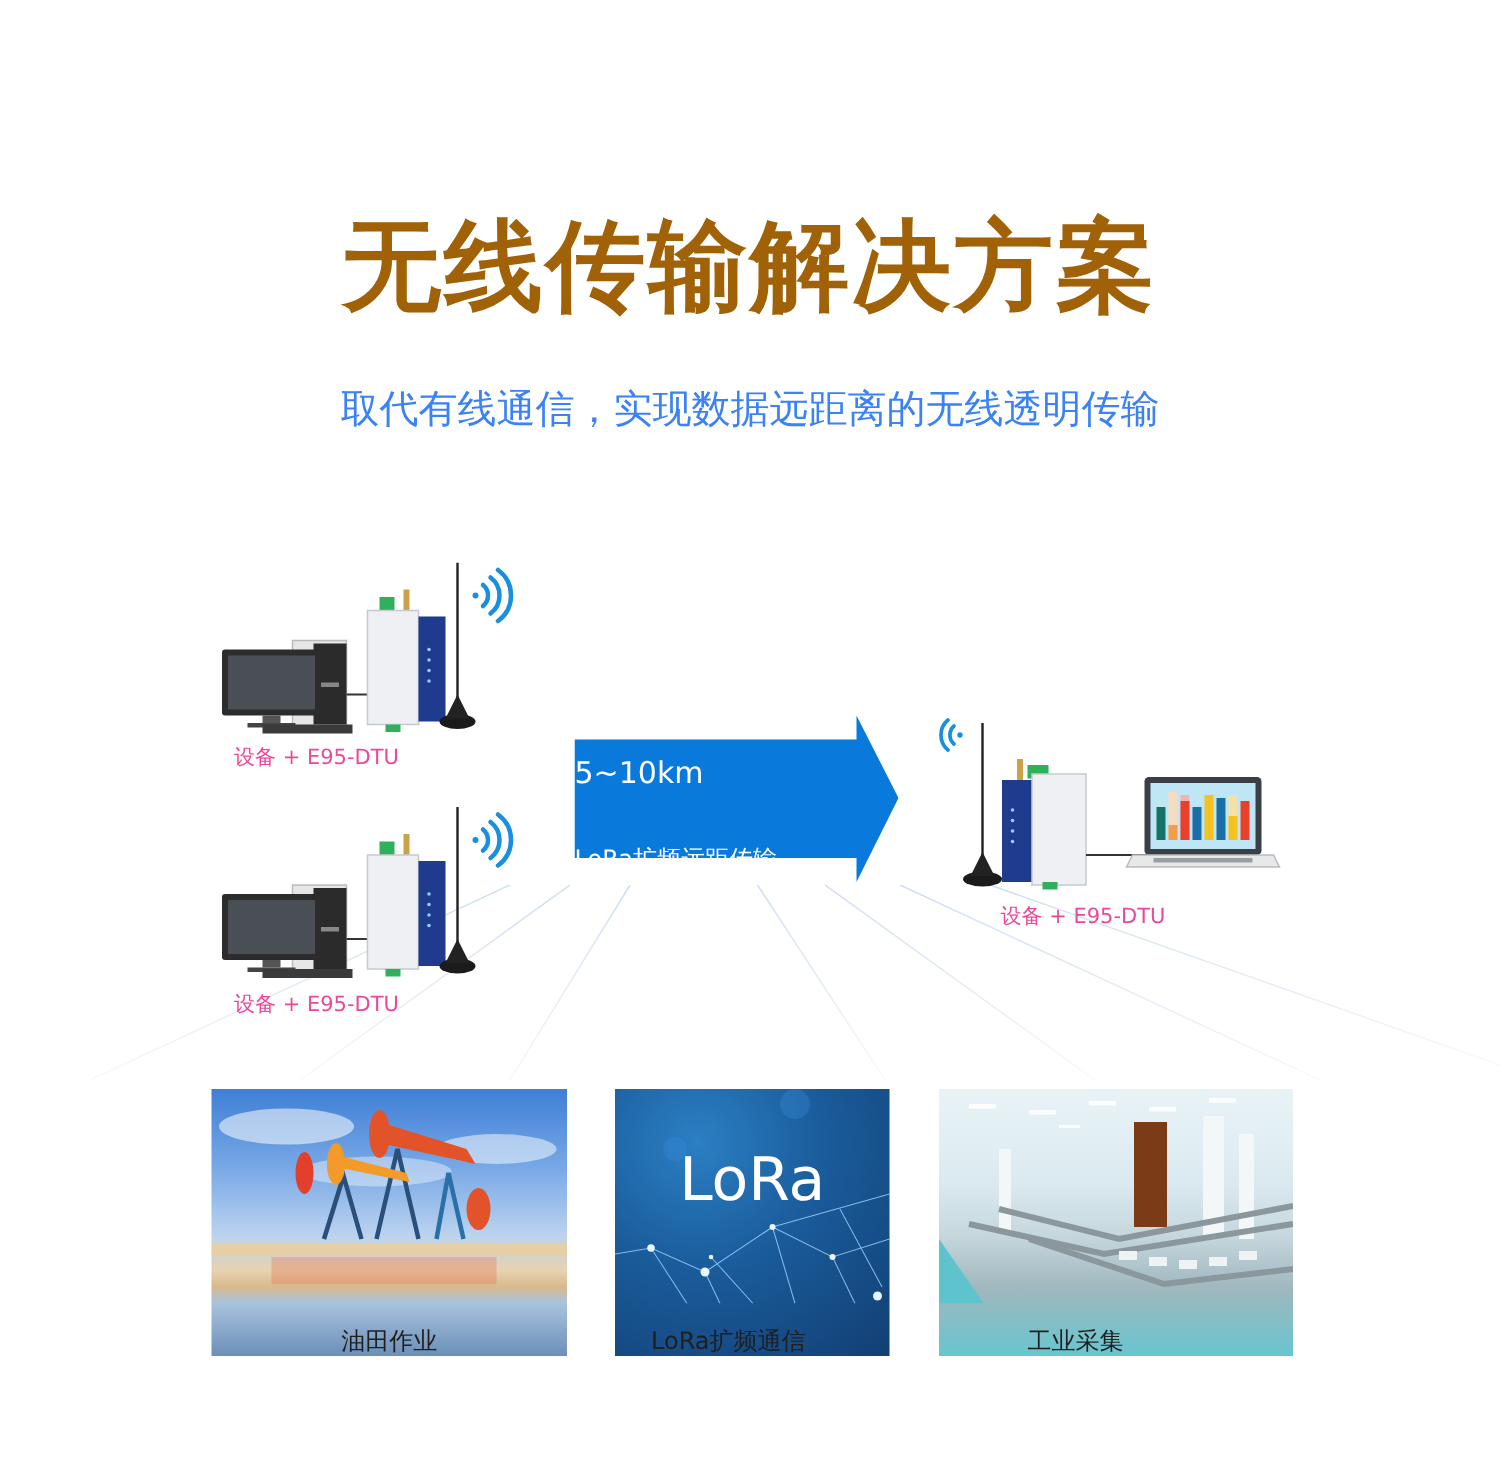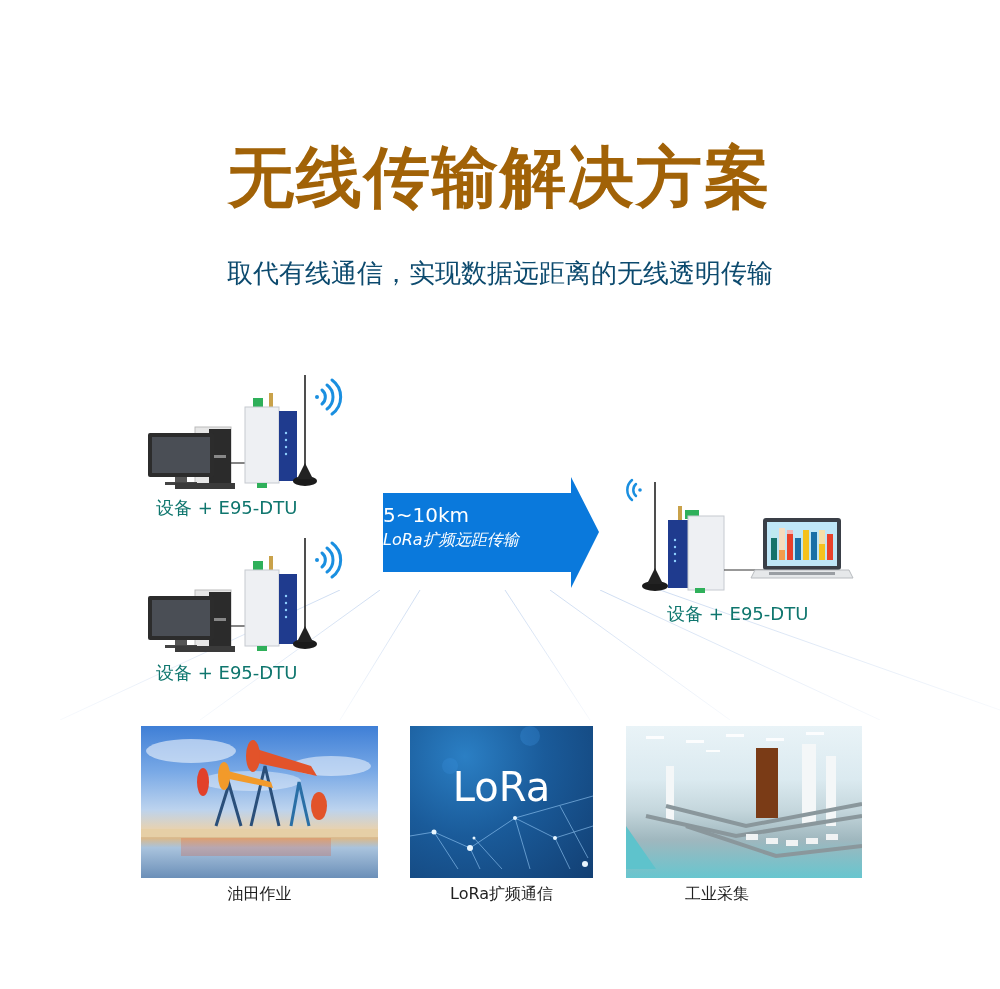--- a/index.html
+++ b/index.html
@@ -2,33 +2,33 @@
 <html><head>
 <meta charset="utf-8">
 <style>
   * { box-sizing: border-box; margin: 0; padding: 0; }
   html, body { width: 1000px; height: 989px; background: #ffffff; overflow: hidden; }
   body { position: relative; font-family: "DejaVu Sans", "Liberation Sans", sans-serif; color: #222; }
 
   .title { position: absolute; left: 0; top: 138px; width: 1000px; text-align: center;
            font-size: 66px; font-weight: bold; color: #a16207; letter-spacing: 2px; line-height: 80px; }
   .subtitle { position: absolute; left: 0; top: 255px; width: 1000px; text-align: center;
-              font-size: 26px; color: #0c4a6e; line-height: 36px; }
+              font-size: 26px; color: #3b82f6; line-height: 36px; }
 
   .grid-floor { position: absolute; left: 0; top: 590px; width: 1000px; height: 130px; }
 
   .node { position: absolute; }
-  .node-label { position: absolute; font-size: 18px; color: #0f766e; white-space: nowrap; }
+  .node-label { position: absolute; font-size: 14px; color: #ec4899; white-space: nowrap; }
 
   .arrow { position: absolute; left: 383px; top: 477px; width: 216px; height: 111px; }
   .arrow-text { position: absolute; left: 383px; width: 190px; text-align: left; color: #fff; white-space: nowrap; }
   .arrow-t1 { top: 503px; font-size: 20px; }
-  .arrow-t2 { top: 530px; font-size: 16px; font-style: italic; }
-
-  .scene { position: absolute; top: 726px; height: 152px; overflow: hidden; }
+  .arrow-t2 { top: 563px; font-size: 16px; }
+
+  .scene { position: absolute; top: 726px; height: 178px; overflow: hidden; }
   .scene-label { position: absolute; top: 884px; font-size: 16px; color: #1f1f1f; text-align: center; }
 
   .oil { left: 141px; width: 237px;
          background: linear-gradient(180deg, #3f7fd6 0%, #79a9e6 30%, #bcd3ee 55%, #e8d2b0 68%, #d9b98c 74%, #a9c3dd 80%, #6b8fb8 100%); }
   .lora { left: 410px; width: 183px;
           background: radial-gradient(circle at 30% 20%, #2b7fc4 0%, #1a5b9a 45%, #123f73 100%); }
   .factory { left: 626px; width: 236px;
              background: linear-gradient(180deg, #e9f3f7 0%, #dbeaf0 35%, #c5d7dd 55%, #9fb7be 75%, #67c6cf 100%); }
   .lora-word { position: absolute; left: 0; width: 183px; top: 38px; text-align: center;
                font-size: 40px; color: #ffffff; font-family: "DejaVu Sans", sans-serif; }
@@ -276,14 +276,14 @@
         <rect x="140" y="112" width="12" height="6"></rect>
       <rect x="160" y="114" width="12" height="6"></rect>
         <rect x="180" y="112" width="12" height="6"></rect>
       <rect x="200" y="108" width="12" height="6"></rect>
     </g>
     <path d="M0 100 L30 143 L0 143 Z" fill="#5ec3cc"></path>
   </svg>
 </div>
 
 <div class="scene-label" style="left:141px; width:237px;">油田作业</div>
-<div class="scene-label" style="left:410px; width:183px;">LoRa扩频通信</div>
+<div class="scene-label" style="left:394px; width:183px;">LoRa扩频通信</div>
 <div class="scene-label" style="left:599px; width:236px;">工业采集</div>
 
 </body></html>

